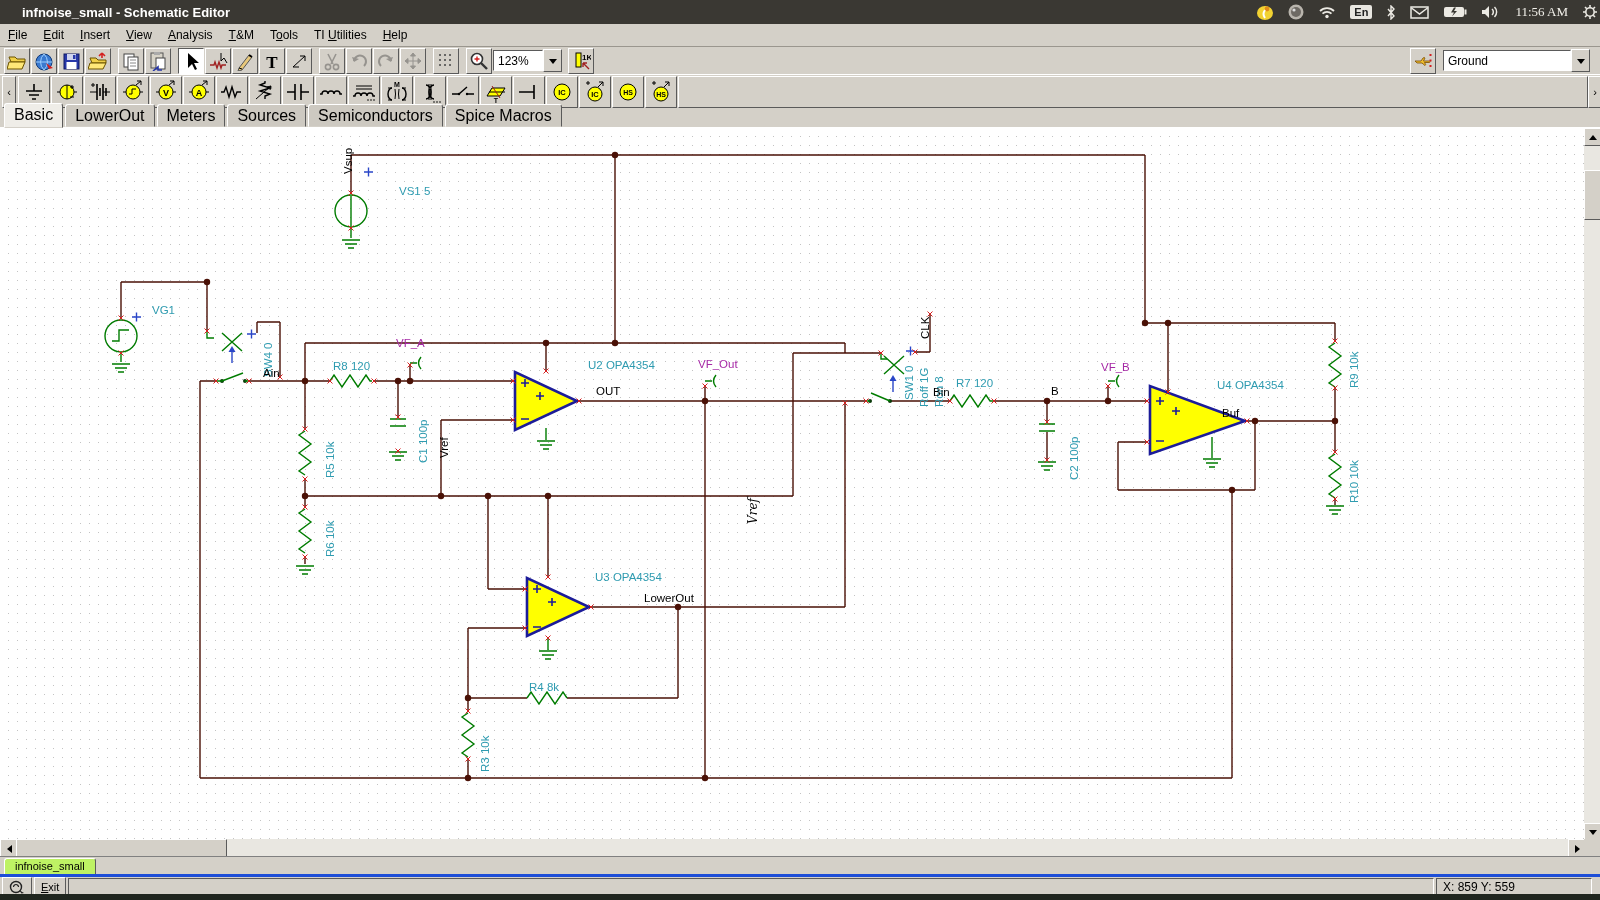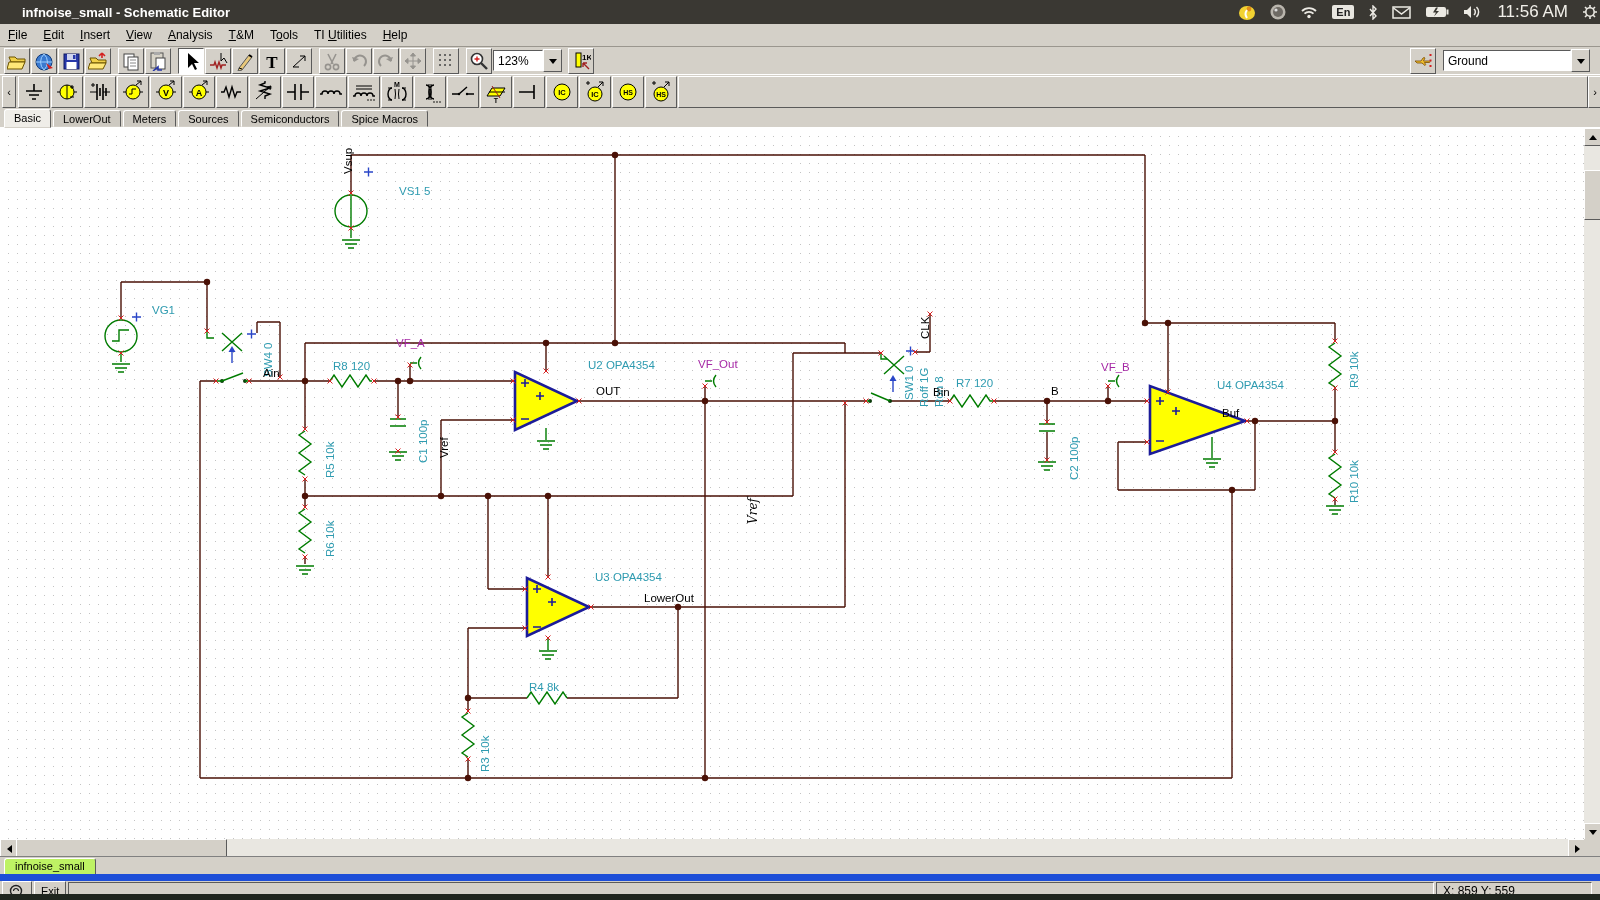--- a/index.html
+++ b/index.html
@@ -5,21 +5,21 @@
   html,body{margin:0;padding:0;background:#555;}
   #app{position:relative;width:1600px;height:900px;background:#d4d0c8;overflow:hidden;
        font-family:"Liberation Sans",sans-serif;font-size:12px;color:#000;}
   
   #titlebar{position:absolute;left:0;top:0;width:1600px;height:24px;background:#3a3833;
             display:flex;align-items:center;color:#fff;padding-left:12px;}
   #titlebar .title{font-weight:bold;font-size:13px;padding-left:10px;flex:1;}
   #tray{display:flex;align-items:center;gap:14px;padding-right:14px;color:#eceae4;}
   #tray svg{display:block;}
   .en-badge{background:#e8e6e0;color:#222;font-size:11px;font-weight:bold;padding:1px 4px;border-radius:2px;}
-  .tray-time{font-size:17px;color:#f2f0ea;}
+  .tray-time{font-size:13px;color:#f2f0ea;font-family:Liberation Serif, serif;}
   
   .raised{border:1px solid;border-color:#ffffff #5a5a5a #5a5a5a #ffffff;background:#d4d0c8;}
   .sunken{border:1px solid;border-color:#5a5a5a #ffffff #ffffff #5a5a5a;background:#d4d0c8;}
   
   #menubar{position:absolute;left:0;top:24px;width:1600px;height:22px;background:#d4d0c8;
            display:flex;align-items:center;border-bottom:1px solid #9a968e;}
   .menu-item{padding:2px 8px;cursor:default;}
   .menu-item u{text-decoration:underline;}
   
   #toolbar1{position:absolute;left:0;top:47px;width:1600px;height:27px;display:flex;align-items:center;padding-left:4px;border-bottom:1px solid #fff;}
@@ -32,21 +32,21 @@
   .combo .arrow{width:17px;height:21px;display:flex;align-items:center;justify-content:center;}
   .combo .arrow:after{content:"";border:4px solid transparent;border-top:5px solid #000;margin-top:5px;}
   #tb-right{margin-left:auto;display:flex;align-items:center;padding-right:14px;}
   
   #palette{position:absolute;left:0;top:75px;width:1600px;height:34px;display:flex;align-items:center;border-bottom:1px solid #9a968e;background:#d4d0c8;padding-left:2px;}
   .pal-nav{width:12px;height:30px;display:flex;align-items:center;justify-content:center;font-size:11px;}
   .pal-btn{width:30px;height:30px;display:flex;align-items:center;justify-content:center;margin-right:1px;}
   #pal-spacer{flex:1;height:30px;}
   
   #paltabs{position:absolute;left:0;top:109px;width:1600px;height:18px;display:flex;align-items:flex-end;background:#d4d0c8;padding-left:4px;border-bottom:1px solid #fff;}
-  .ptab{font-size:11px;padding:2px 9px 1px;border:1px solid;border-color:#fff #5a5a5a #d4d0c8 #fff;border-radius:3px 3px 0 0;margin-right:2px;background:#cdc9c1;}
+  .ptab{font-size:16px;padding:2px 9px 1px;border:1px solid;border-color:#fff #5a5a5a #d4d0c8 #fff;border-radius:3px 3px 0 0;margin-right:2px;background:#cdc9c1;}
   .ptab.active{background:#efede8;font-weight:normal;padding-bottom:3px;position:relative;top:1px;}
   
   #canvas{position:absolute;left:0;top:128px;width:1584px;height:711px;background:#fff;
           background-image:radial-gradient(#c3c3c3 0.9px, transparent 0.9px);
           background-size:9px 9px;background-position:4px 4px;overflow:hidden;}
   #canvas svg{position:absolute;left:0;top:0;}
   
   .wire{stroke:#4a1106;stroke-width:1.4;fill:none;}
   .comp{stroke:#007c00;stroke-width:1.4;fill:none;}
   .pinx{stroke:#d42020;stroke-width:1;fill:none;}
@@ -58,21 +58,21 @@
   
   .sb-arrow{position:absolute;display:flex;align-items:center;justify-content:center;background:#d4d0c8;}
   .tri{width:0;height:0;border:4px solid transparent;}
   #vsb{position:absolute;left:1584px;top:128px;width:16px;height:711px;background:#e9e7e1;}
   #hsb{position:absolute;left:0;top:839px;width:1584px;height:17px;background:#e9e7e1;}
   #sb-corner{position:absolute;left:1584px;top:839px;width:16px;height:17px;background:#d4d0c8;}
   
   #doctabs{position:absolute;left:0;top:856px;width:1600px;height:18px;background:#d4d0c8;display:flex;align-items:flex-start;padding-left:4px;border-top:1px solid #808080;}
   .dtab{font-size:11px;padding:1px 10px 2px;border:1px solid;border-color:#fff #5a5a5a #d4d0c8 #fff;border-radius:3px 3px 0 0;background:#bef264;margin-top:1px;}
   
-  #statusbar{position:absolute;left:0;top:874px;width:1600px;height:20px;background:#d4d0c8;display:flex;align-items:center;border-top:7px solid #1d4ed8;}
+  #statusbar{position:absolute;left:0;top:874px;width:1600px;height:20px;background:#d4d0c8;display:flex;align-items:center;border-top:3px solid #1d4ed8;}
   #status-fill{height:16px;flex:1;margin:0 2px;}
   #status-coords{height:16px;width:148px;margin-right:8px;display:flex;align-items:center;padding-left:6px;font-size:12px;}
   .sb-btn{height:18px;display:flex;align-items:center;justify-content:center;margin-left:2px;font-size:11px;padding:0 6px;}
   .sb-btn u{text-decoration:underline;}
   #bottomstrip{position:absolute;left:0;top:894px;width:1600px;height:6px;background:#20261f;}
 </style>
 </head>
 <body>
 
 <div id="app">

